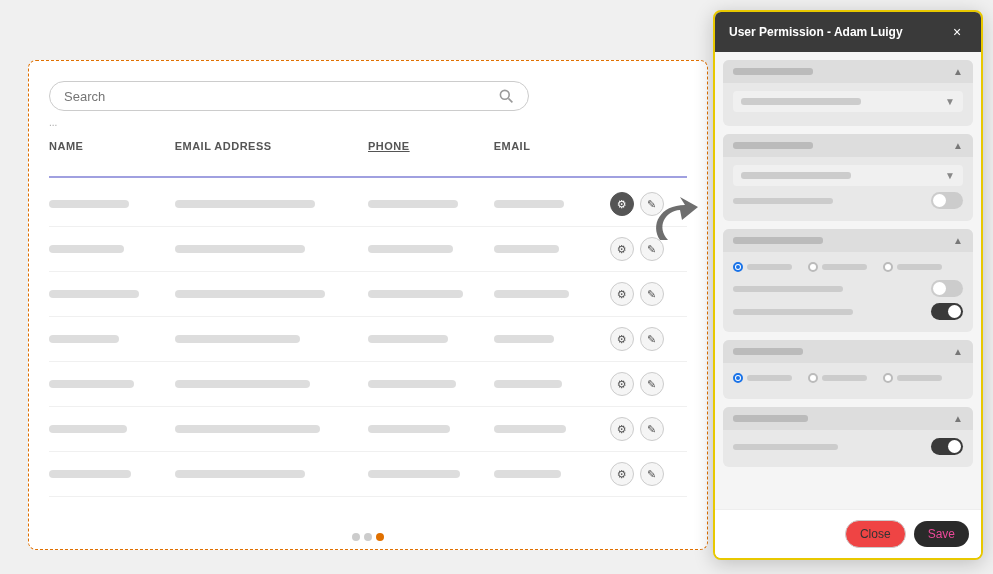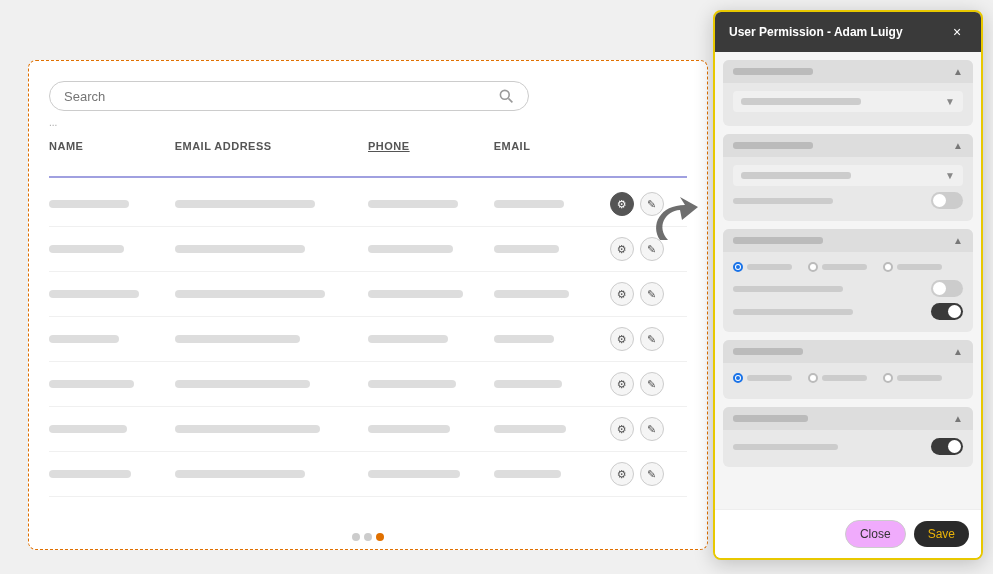--- a/index.html
+++ b/index.html
@@ -323,31 +323,31 @@
       justify-content: flex-end;
       gap: 8px;
       background: #fff;
       border-top: 1px solid #eee;
       flex-shrink: 0;
     }
     .btn-close {
       padding: 6px 14px;
       border: 1px solid #ccc;
       border-radius: 20px;
-      background: #f0abfc;
+      background: #ef4444;
       font-size: 12px;
       cursor: pointer;
       color: #333;
     }
     .btn-save {
       padding: 6px 14px;
       border: none;
       border-radius: 20px;
       background: #2a2a2a;
-      color: #eab308;
+      color: #ec4899;
       font-size: 12px;
       cursor: pointer;
       text-align: center;
     }
 
     .bottom-indicator {
       position: absolute;
       bottom: 8px;
       left: 50%;
       transform: translateX(-50%);

